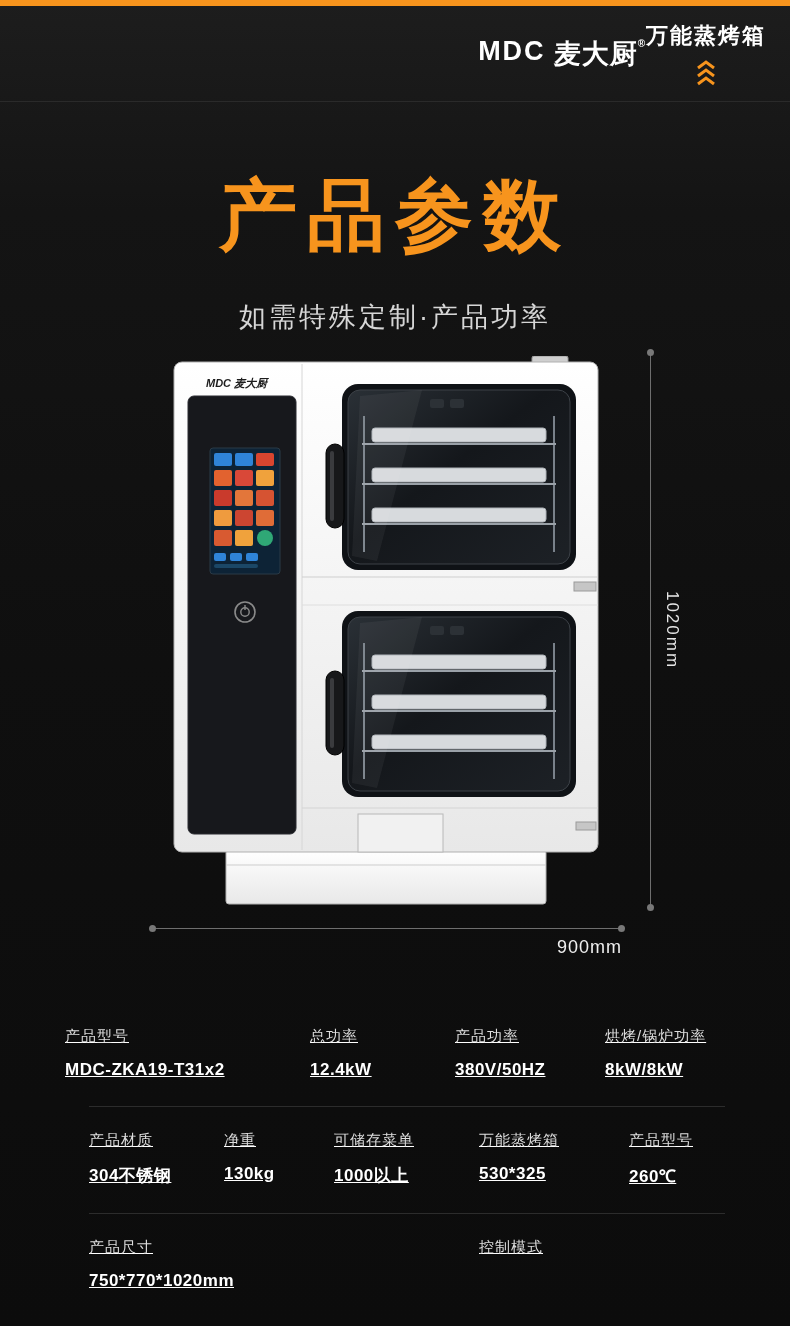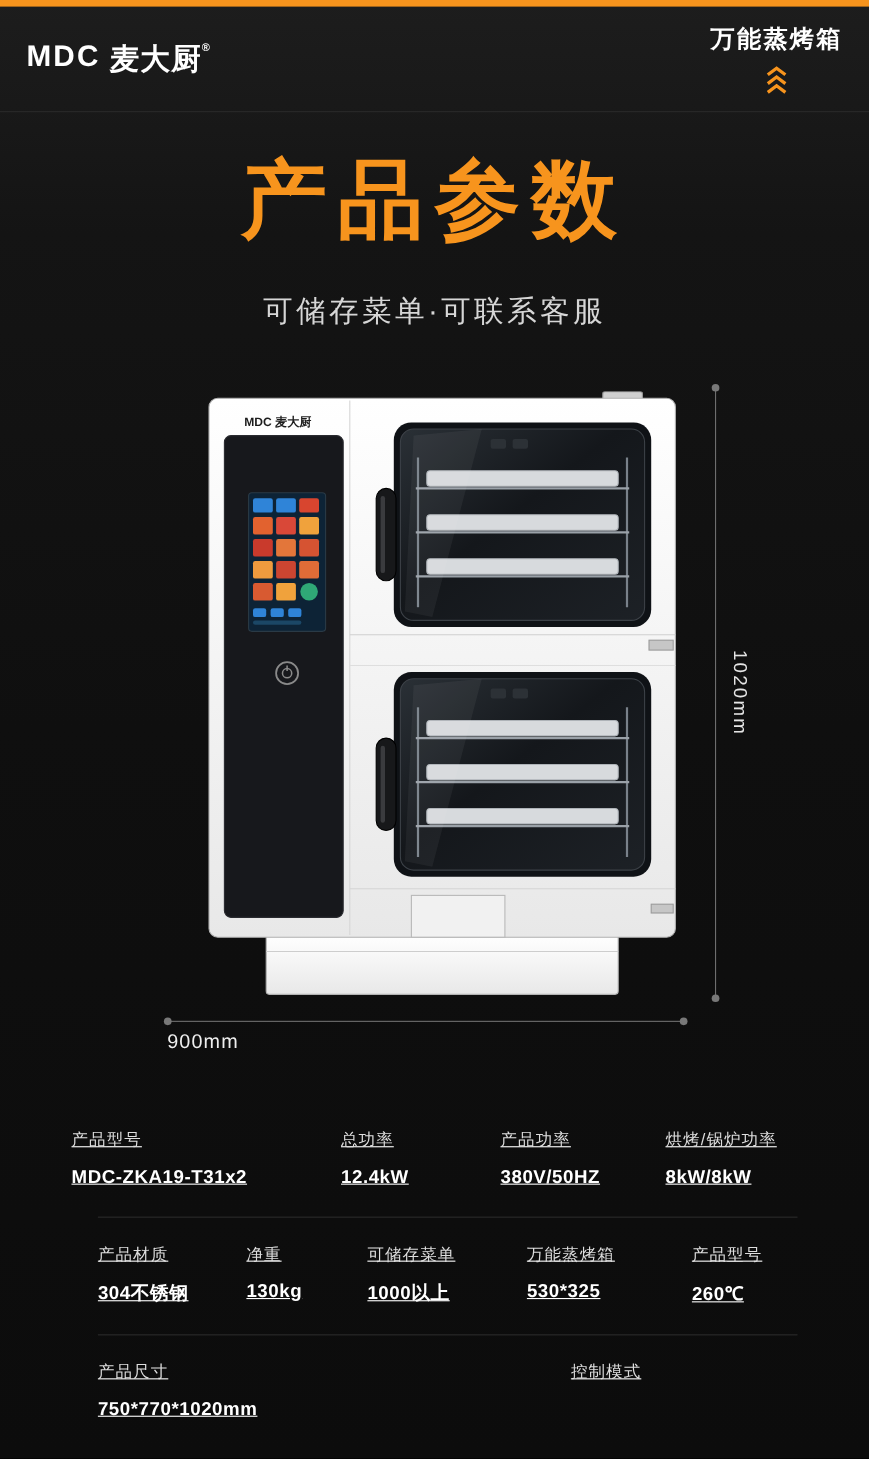--- a/index.html
+++ b/index.html
@@ -10,62 +10,62 @@
     margin:0 auto;
     overflow:hidden;
     background:linear-gradient(180deg,#1d1d1d 0%,#141414 16%,#0f0f0f 50%,#0c0c0c 100%);
     font-family:"Liberation Sans",sans-serif;
     color:#fff;
   }
   
   .topbar { height:6px; background:#F7941D; }
   
   .header {
-    display:flex; justify-content:space-between; align-items:center;
+    display:flex; justify-content:flex-end; align-items:center;
     height:96px; padding:0 24px;
     border-bottom:1px solid #2a2a2a;
   }
   .logo { display:flex; align-items:flex-start; color:#fff; font-weight:bold; font-size:27px; letter-spacing:1px; }
   .logo .mdc { letter-spacing:2px; margin-right:8px; }
   .logo .reg { font-size:10px; margin-top:2px; }
   .prodname { display:flex; align-items:center; gap:9px;flex-direction:column; }
   .prodname .txt { font-size:22px; font-weight:bold; letter-spacing:2px; color:#fff; }
   
   .title {
-    margin-top:28px; text-align:center;
+    margin-top:62px; text-align:center;
     color:#F7941D; font-size:78px; font-weight:900; letter-spacing:10px;
   }
   .subtitle {
     margin-top:30px; text-align:center;
     color:#d6d6d6; font-size:27px; letter-spacing:3px;
   }
   
-  .oven-wrap { position:absolute; left:188px; top:356px; width:428px; height:552px; }
+  .oven-wrap { position:absolute; left:172px; top:356px; width:428px; height:552px;font-style:italic; }
   
   .dim-v { position:absolute; left:650px; top:352px; width:1px; height:556px; background:#6e6e6e; }
   .dim-v::before,.dim-v::after { content:''; position:absolute; left:-3px; width:7px; height:7px; border-radius:50%; background:#787878; }
   .dim-v::before { top:-3px; } .dim-v::after { bottom:-3px; }
   .dim-v .dim-label {
     position:absolute; top:50%; left:12px; transform:translateY(-50%);
     writing-mode:vertical-rl; color:#e5e5e5; font-size:17px; letter-spacing:2px; white-space:nowrap;
   }
   .dim-h { position:absolute; left:152px; top:928px; width:470px; height:1px; background:#6e6e6e; }
   .dim-h::before,.dim-h::after { content:''; position:absolute; top:-3px; width:7px; height:7px; border-radius:50%; background:#787878; }
   .dim-h::before { left:-3px; } .dim-h::after { right:-3px; }
   .dim-h .dim-label {
-    position:absolute; top:9px; left:0; width:100%; text-align:left;
+    position:absolute; top:9px; left:0; width:100%; text-align:right;
     color:#efefef; font-size:18px; letter-spacing:1px;
   }
   
   .specs { position:absolute; left:65px; top:1003px; width:660px;text-decoration:underline; }
   .spec-row { padding:24px 0 26px; }
   .spec-row + .spec-row { border-top:1px solid #2c2c2c;margin-left:24px; }
   .row1 { display:grid; grid-template-columns:245px 145px 150px 1fr; }
   .row2 { display:grid; grid-template-columns:135px 110px 145px 150px 1fr; }
-  .row3 { display:grid; grid-template-columns:390px 1fr;gap:40px; }
+  .row3 { display:grid; grid-template-columns:390px 1fr; }
   .spec-label { font-size:15px; color:#dedede; letter-spacing:1px; }
   .spec-value { margin-top:14px; font-size:17px; font-weight:bold; color:#fff; letter-spacing:.5px; white-space:nowrap; }
 </style>
 </head>
 <body>
 
 <div class="page">
 
   <div class="topbar"></div>
 
@@ -79,21 +79,21 @@
       <span class="txt">万能蒸烤箱</span>
       <svg width="20" height="26" viewBox="0 0 20 26">
         <path d="M2 8 L10 2 L18 8" stroke="#F7941D" stroke-width="3" fill="none"></path>
         <path d="M2 16 L10 10 L18 16" stroke="#F7941D" stroke-width="3" fill="none"></path>
         <path d="M2 24 L10 18 L18 24" stroke="#F7941D" stroke-width="3" fill="none"></path>
       </svg>
     </div>
   </div>
 
   <div class="title">产品参数</div>
-  <div class="subtitle">可储存菜单·可联系客服</div>
+  <div class="subtitle">如需特殊定制·产品功率</div>
 
   <div class="oven-wrap">
     <svg viewBox="0 0 428 552" width="428" height="552">
       <defs>
         <linearGradient id="bodyG" x1="0" y1="0" x2="0" y2="1">
           <stop offset="0" stop-color="#ffffff"></stop>
           <stop offset="1" stop-color="#e8e8e8"></stop>
         </linearGradient>
         <linearGradient id="glassG" x1="0" y1="0" x2="1" y2="1">
           <stop offset="0" stop-color="#2a3036"></stop>

